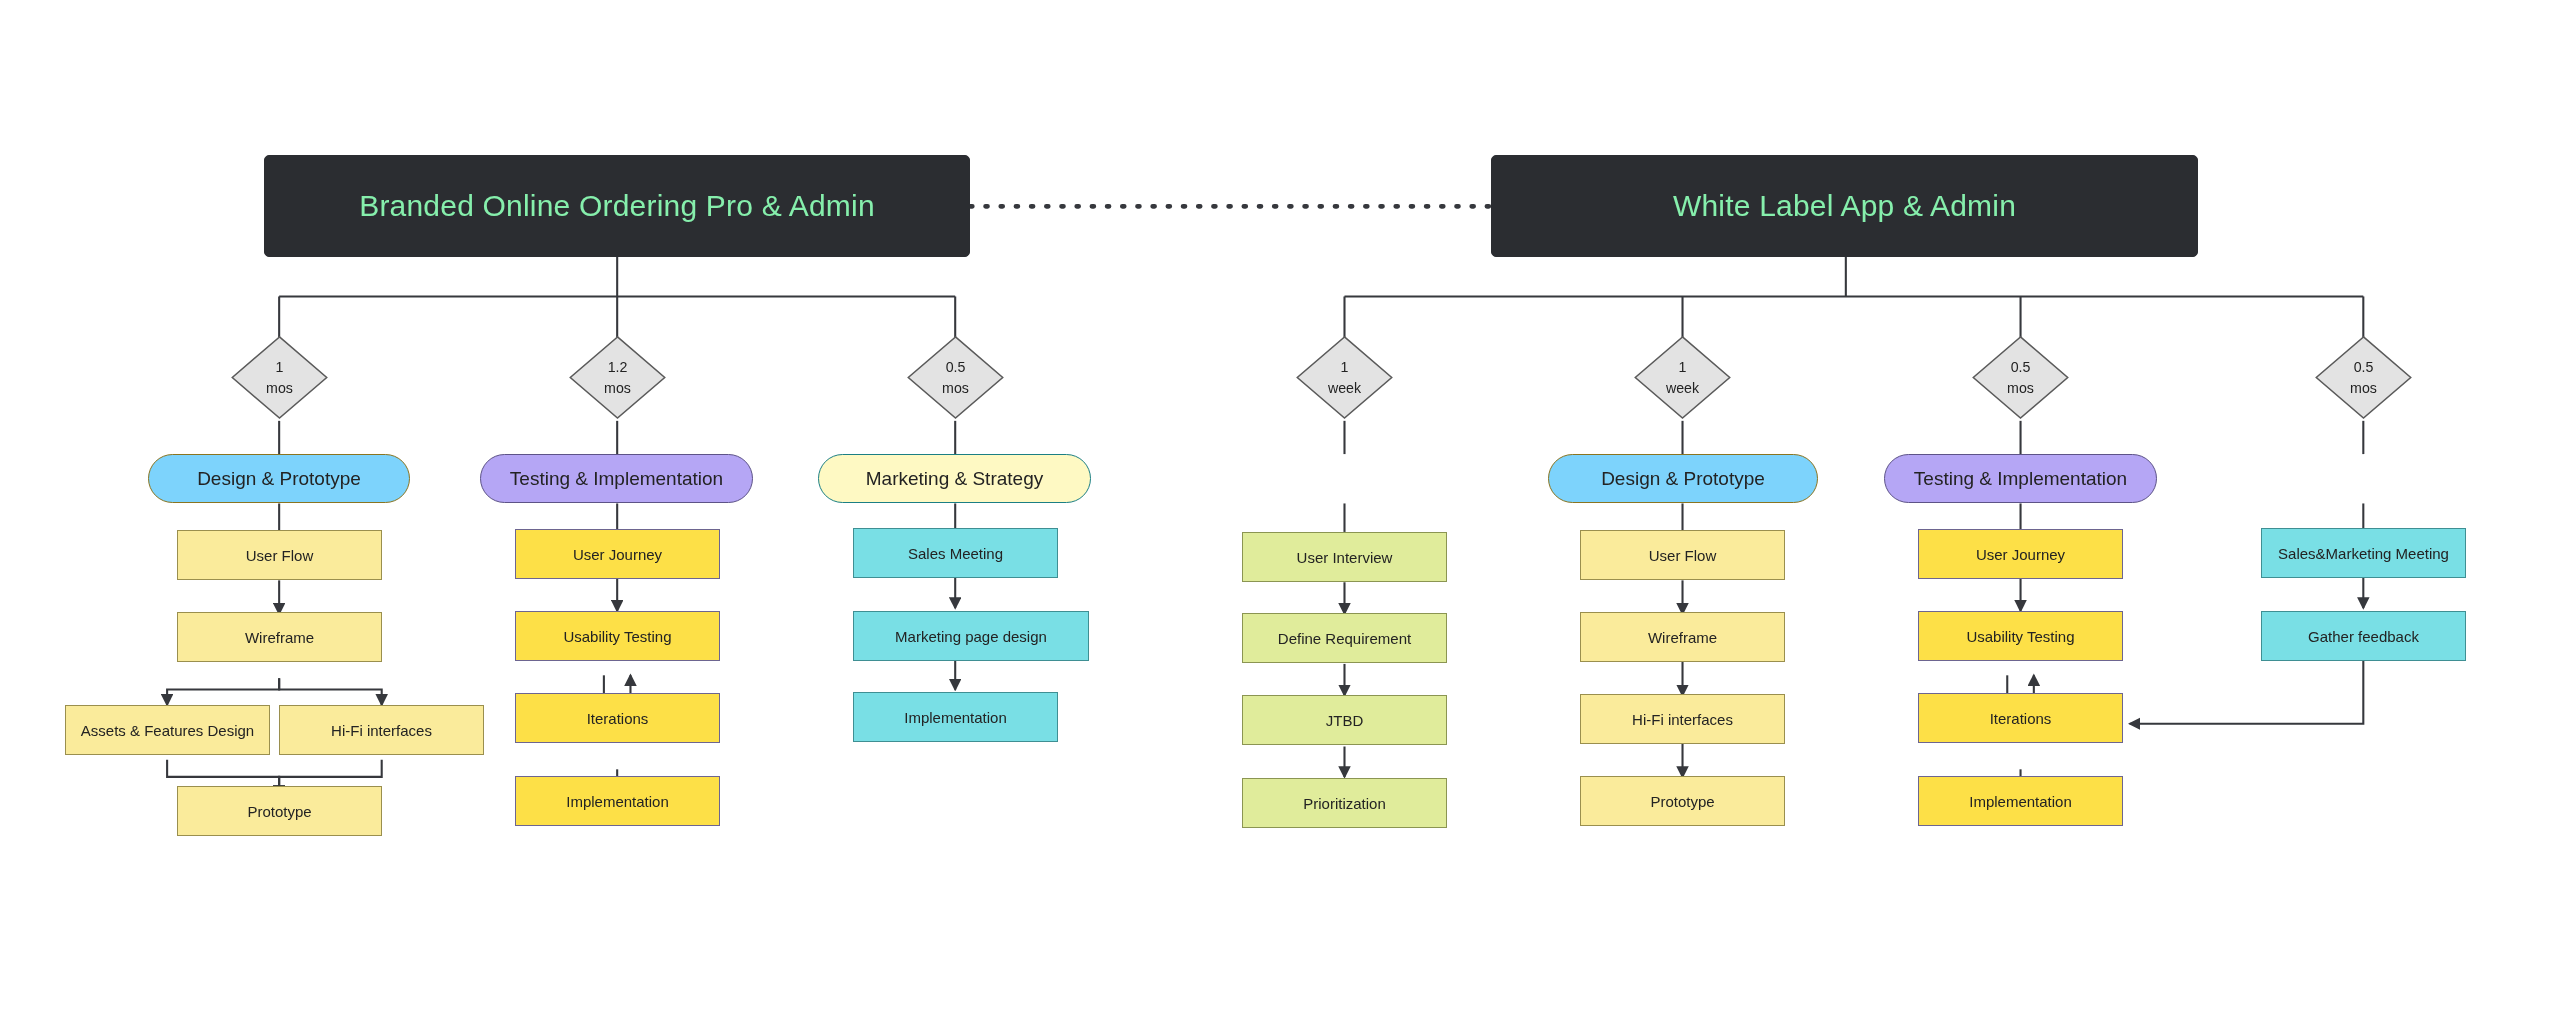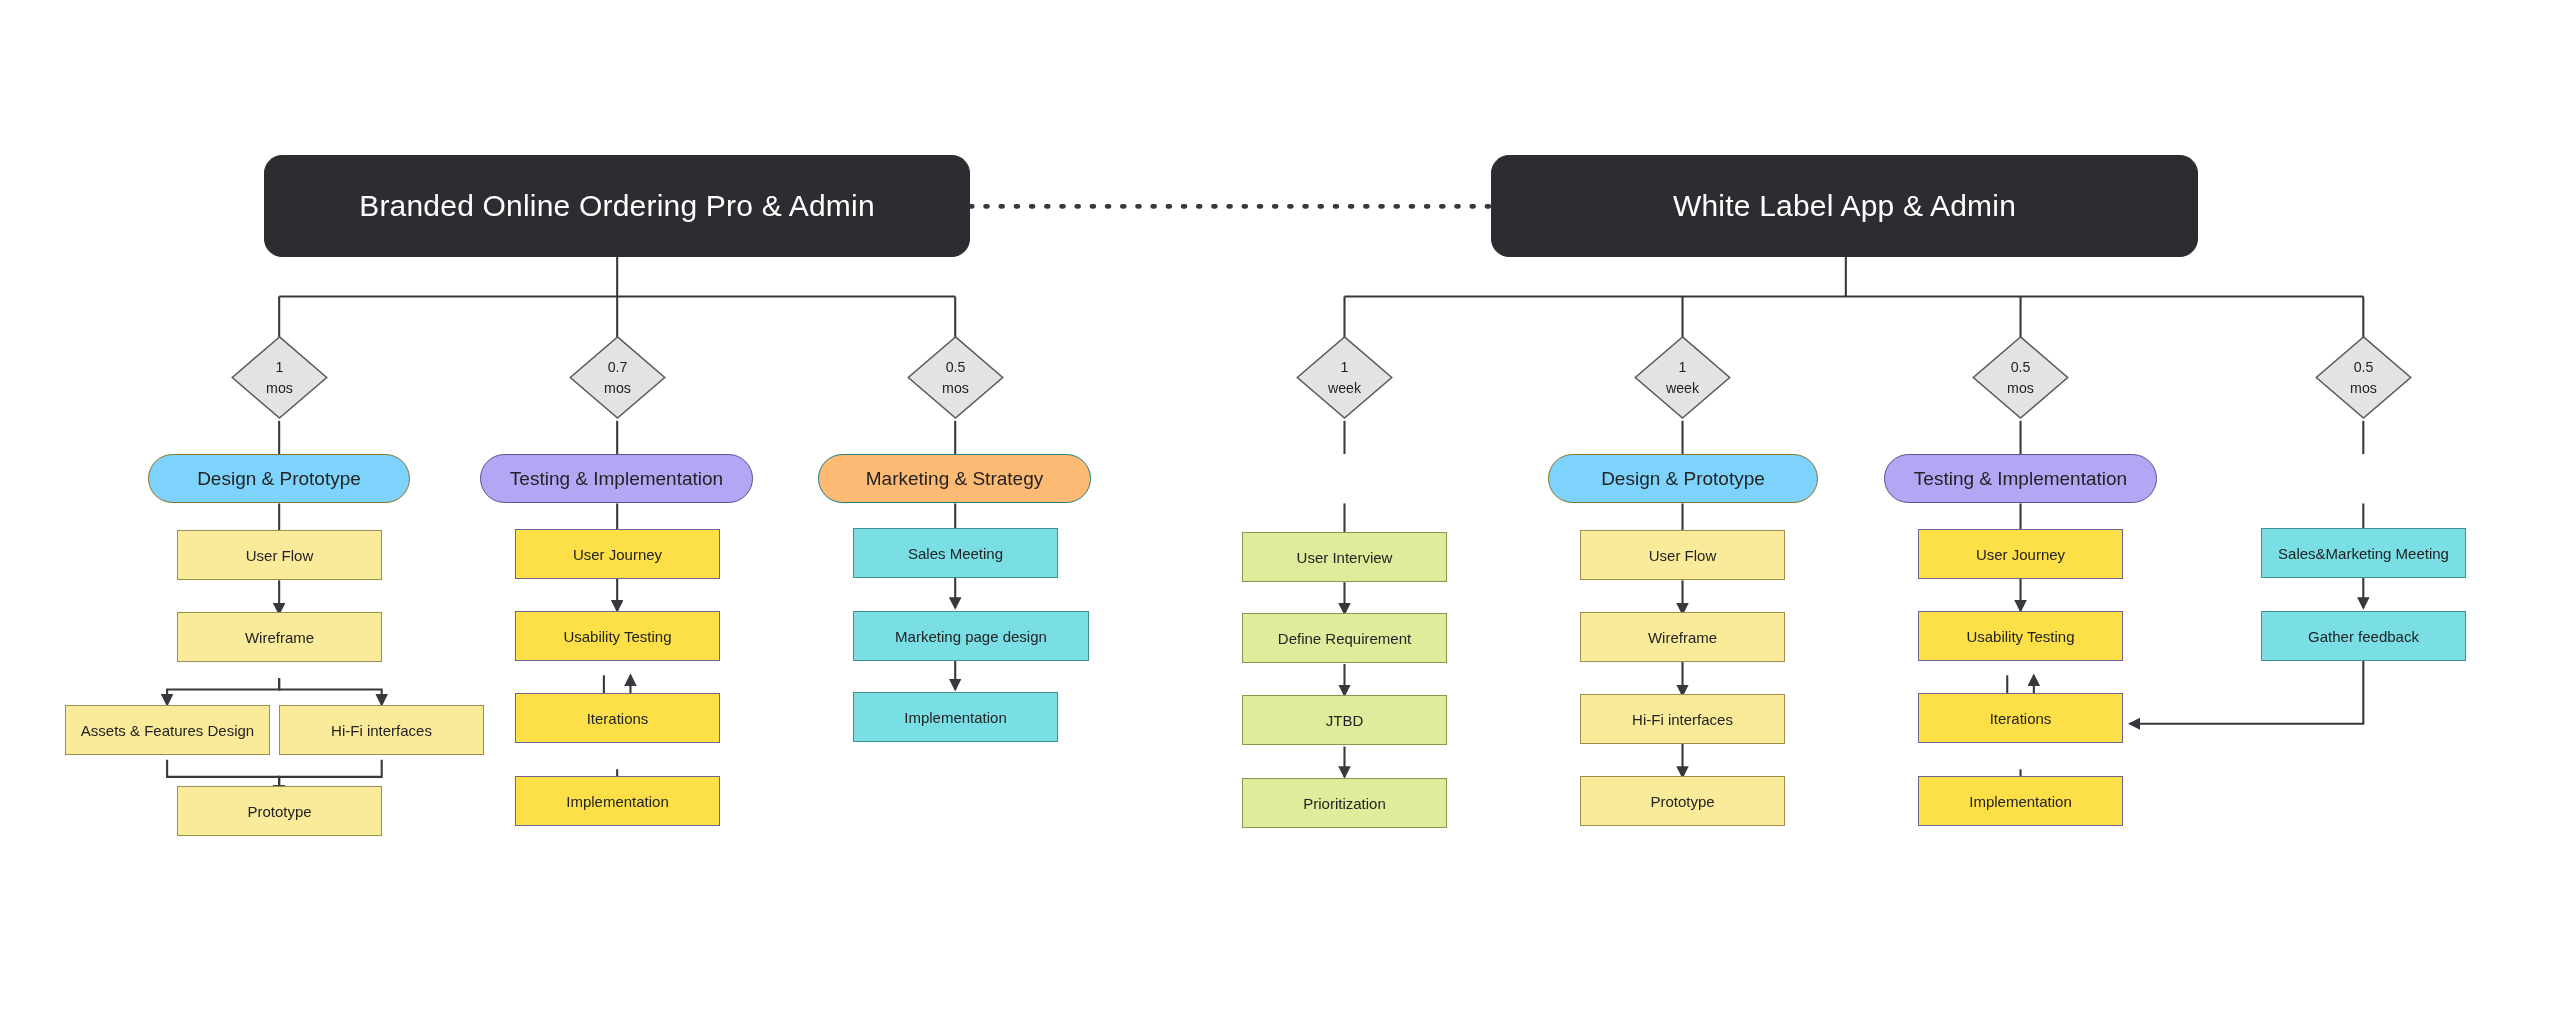--- a/index.html
+++ b/index.html
@@ -34,25 +34,25 @@
     width: 2576px;
     height: 1024px;
   }
 
   
   .banner {
     position: absolute;
     box-sizing: border-box;
     background: #2b2d31;
     border: 0.9px solid #2b2d31;
-    border-radius: 18px;
+    border-radius: 5px;
     display: flex;
     align-items: center;
     justify-content: center;
-    color: #ffffff;
+    color: #86efac;
     font-size: 30px;
     font-weight: 400;
     letter-spacing: 0.2px;
     text-align: center;
   }
 
   
   .diamond-wrap {
     position: absolute;
     width: 99px;
@@ -92,21 +92,21 @@
     display: flex;
     align-items: center;
     justify-content: center;
     font-size: 19px;
     color: #232323;
     text-align: center;
     white-space: nowrap;
   }
   .pill.c-yellow { background: #7dd3fc; border-color: #8a7420; }
   .pill.c-purple { background: #b5a6f5; border-color: #5d5387; }
-  .pill.c-cyan   { background: #fdba74; border-color: #1b7f84; }
+  .pill.c-cyan   { background: #fef9c3; border-color: #1b7f84; }
   .pill.c-green  { background: #c3dd35; border-color: #6f7d1f; }
 
   
   .task {
     position: absolute;
     box-sizing: border-box;
     height: 50px;
     border: 0.9px solid #8a8a8a;
     display: flex;
     align-items: center;
@@ -219,21 +219,21 @@
         <span>mos</span>
       </div>
     </div>
     <div class="diamond-wrap" style="left:568px; top:335px;">
       <div class="diamond-shape">
         <svg width="99" height="85" viewBox="0 0 104 90">
             <polygon points="52,2 102,45 52,88 2,45" fill="#e3e3e3" stroke="#5a5a5a" stroke-width="1.6"></polygon>
           </svg>
       </div>
       <div class="diamond-text">
-        <span>0.7</span>
+        <span>1.2</span>
         <span>mos</span>
       </div>
     </div>
     <div class="diamond-wrap" style="left:906px; top:335px;">
       <div class="diamond-shape">
         <svg width="99" height="85" viewBox="0 0 104 90">
             <polygon points="52,2 102,45 52,88 2,45" fill="#e3e3e3" stroke="#5a5a5a" stroke-width="1.6"></polygon>
           </svg>
       </div>
       <div class="diamond-text">

